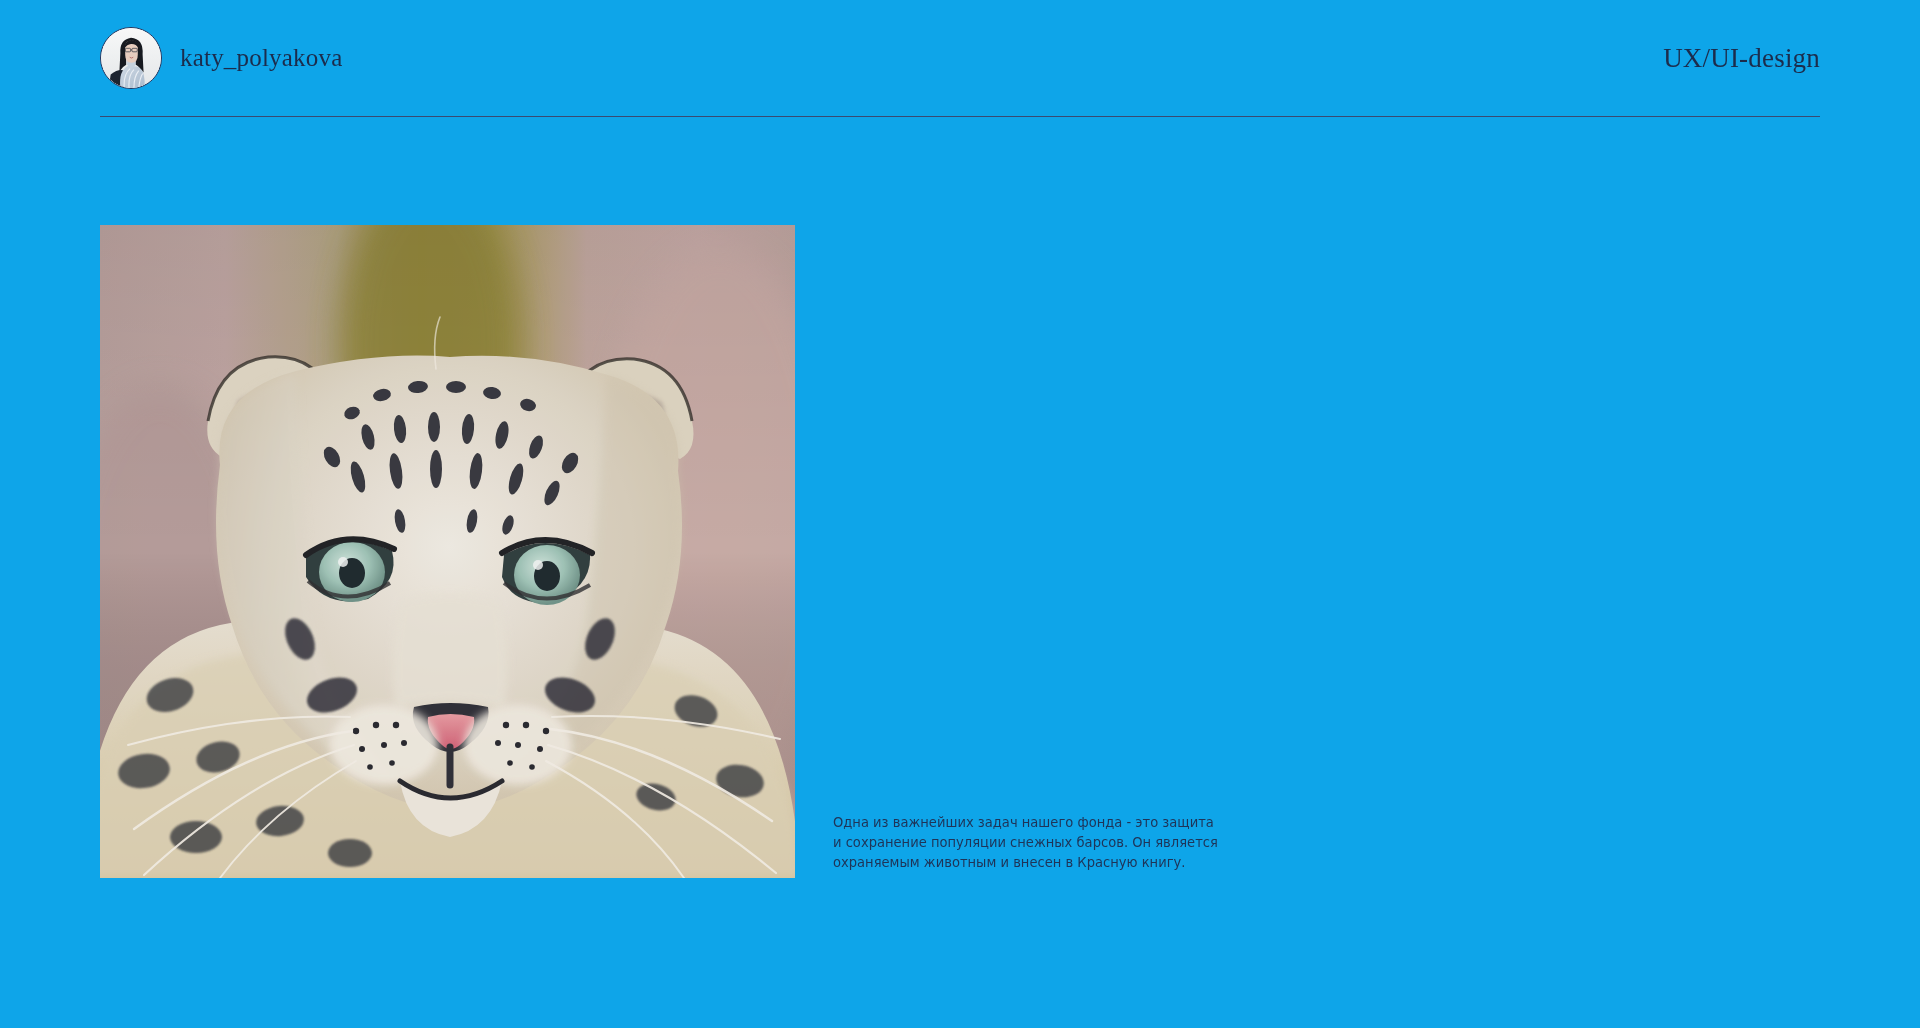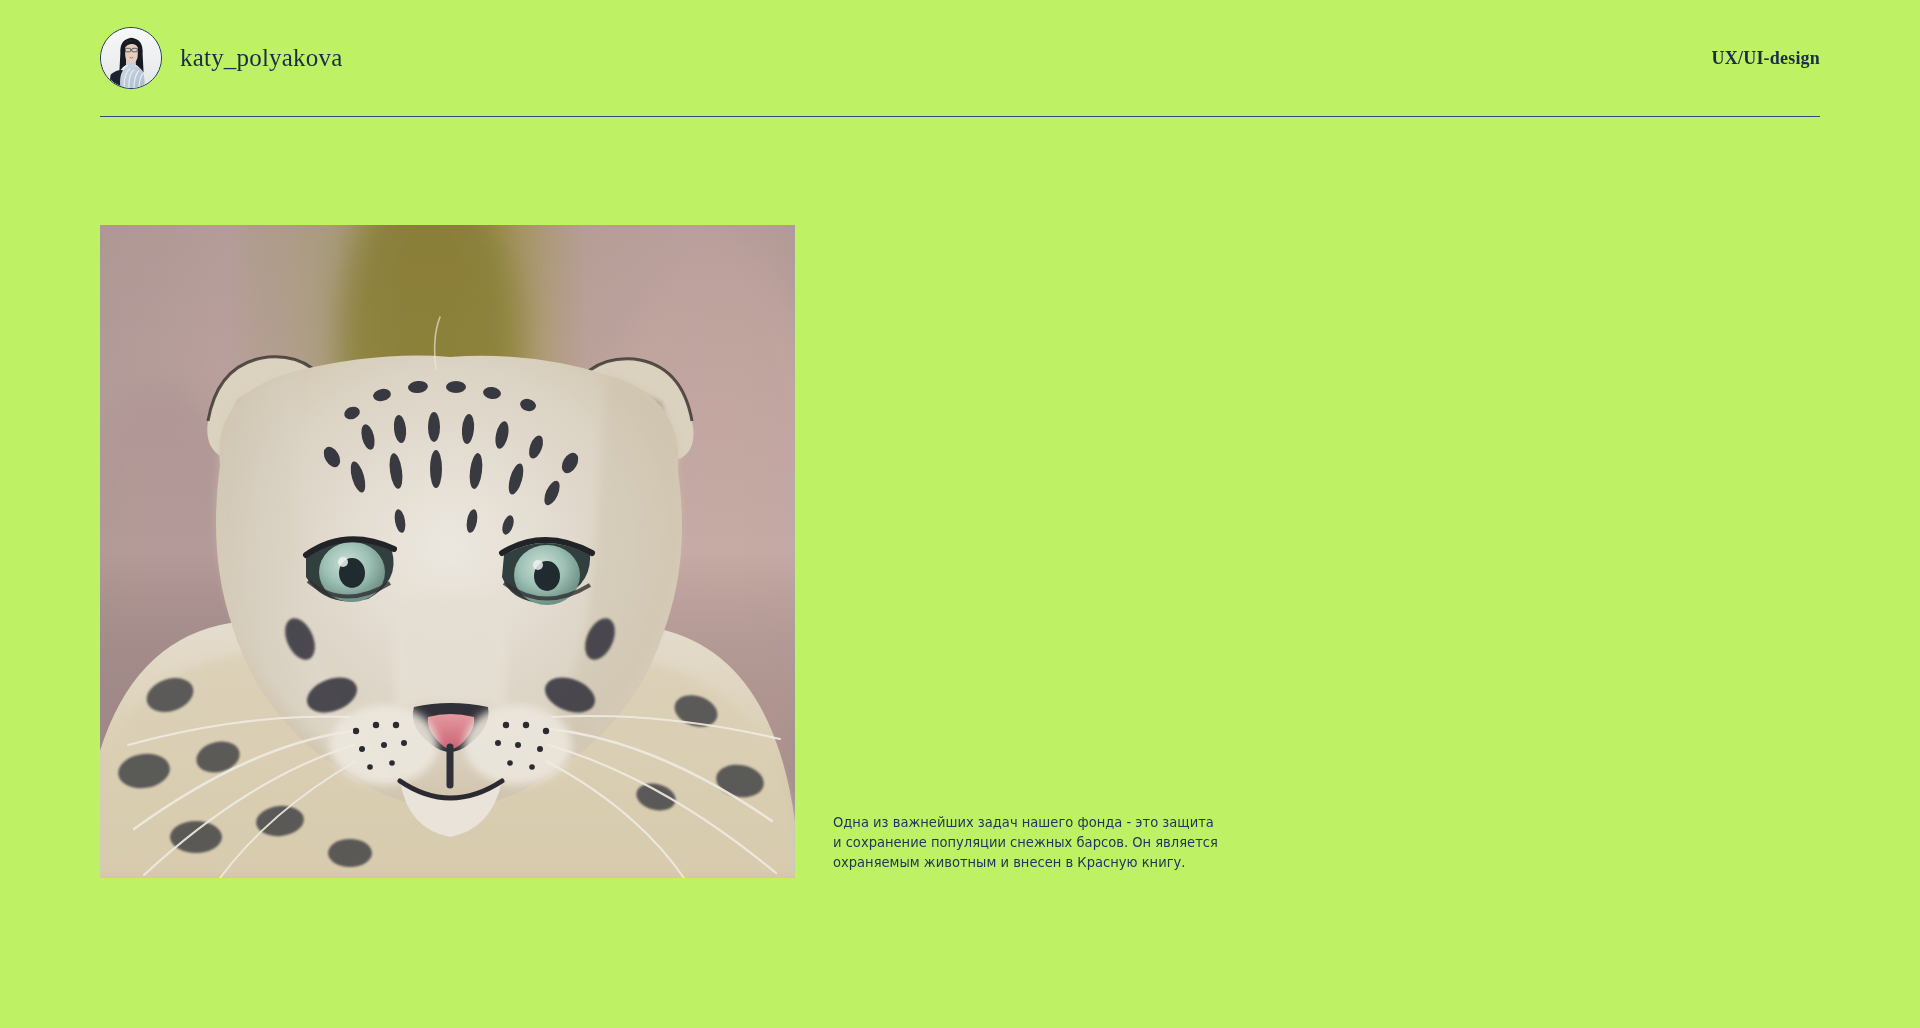--- a/index.html
+++ b/index.html
@@ -2,21 +2,21 @@
 <html><head>
 <meta charset="utf-8">
 <style>
   * { margin:0; padding:0; box-sizing:border-box; }
   html, body {
     width:1920px; height:1028px;
     background:#ebebeb;
     font-family:"Liberation Sans", sans-serif;
     overflow:hidden;
   }
-  .slide { position:relative; width:1920px; height:1028px; background:#bef264; }
+  .slide { position:relative; width:1920px; height:1028px; background:#0ea5e9; }
 
   
   .header {
     position:absolute; left:100px; top:18px; width:1720px; height:80px;
     display:flex; align-items:center; justify-content:space-between;
   }
   .author { display:flex; align-items:center; gap:18px; }
 
   .avatar {
     width:62px; height:62px; border-radius:50%;
@@ -25,21 +25,21 @@
     background:#f2f3f3;
   }
   .avatar svg { display:block; width:100%; height:100%; }
 
   .username {
     font-family:"Liberation Serif", serif;
     font-size:25px; color:#1c2c4c; letter-spacing:.2px; white-space:nowrap;
   }
   .role {
     font-family:"Liberation Serif", serif;
-    font-size:18px; color:#1c2c4c; letter-spacing:.2px; white-space:nowrap;font-weight:bold;
+    font-size:27px; color:#1c2c4c; letter-spacing:.2px; white-space:nowrap;
   }
 
   .divider {
     position:absolute; left:100px; top:116px; width:1720px; height:1px;
     background:#3a4a72;
   }
 
   
   .photo {
     position:absolute; left:100px; top:225px; width:695px; height:653px;

